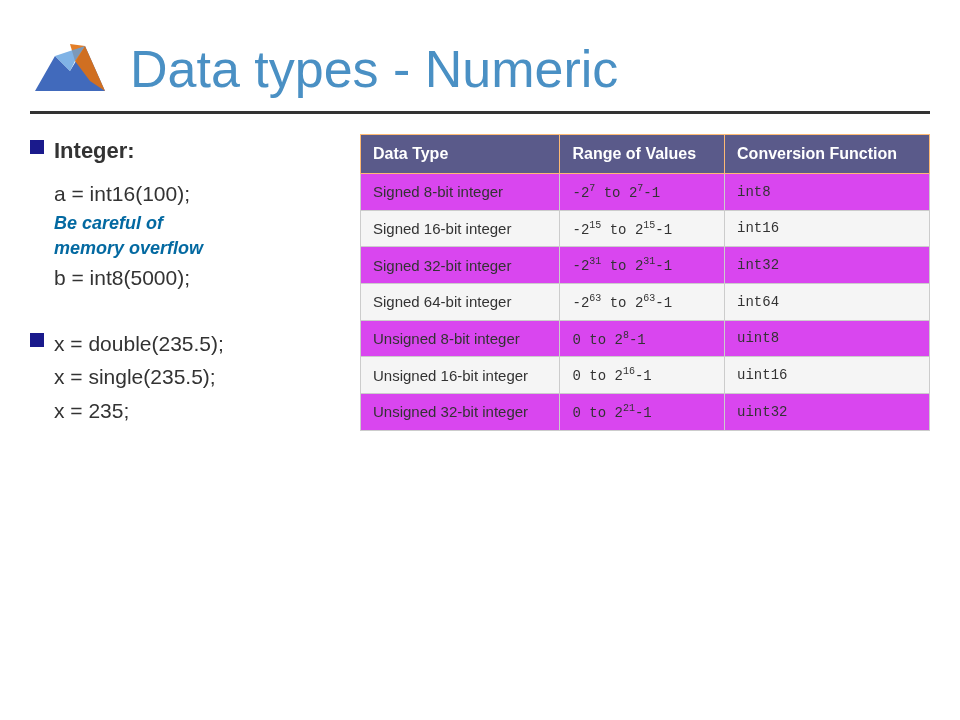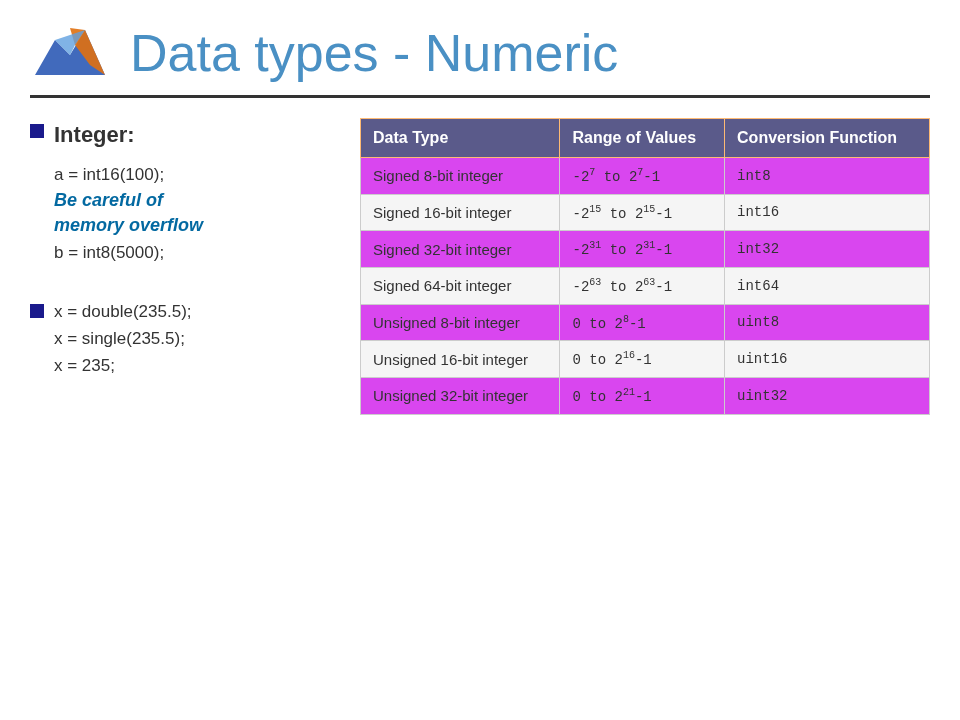--- a/index.html
+++ b/index.html
@@ -9,21 +9,21 @@
       background: #ffffff;
       font-family: Arial, sans-serif;
       overflow: hidden;
     }
 
     .slide {
       width: 960px;
       height: 720px;
       background: #ffffff;
       position: relative;
-      padding: 20px 30px;
+      padding: 36px 30px;
     }
 
     
     .header {
       display: flex;
       align-items: center;
       border-bottom: 3px solid #333;
       padding-bottom: 10px;
       margin-bottom: 20px;
     }
@@ -76,21 +76,21 @@
       flex: 1;
     }
 
     .bullet-label {
       font-size: 22px;
       font-weight: bold;
       color: #333;
     }
 
     .code-text {
-      font-size: 17px;
+      font-size: 21px;
       color: #333;
       font-family: Arial, sans-serif;
       line-height: 1.6;
       margin-left: 0;
     }
 
     .warning-text {
       font-size: 18px;
       color: #0369a1;
       font-weight: bold;

